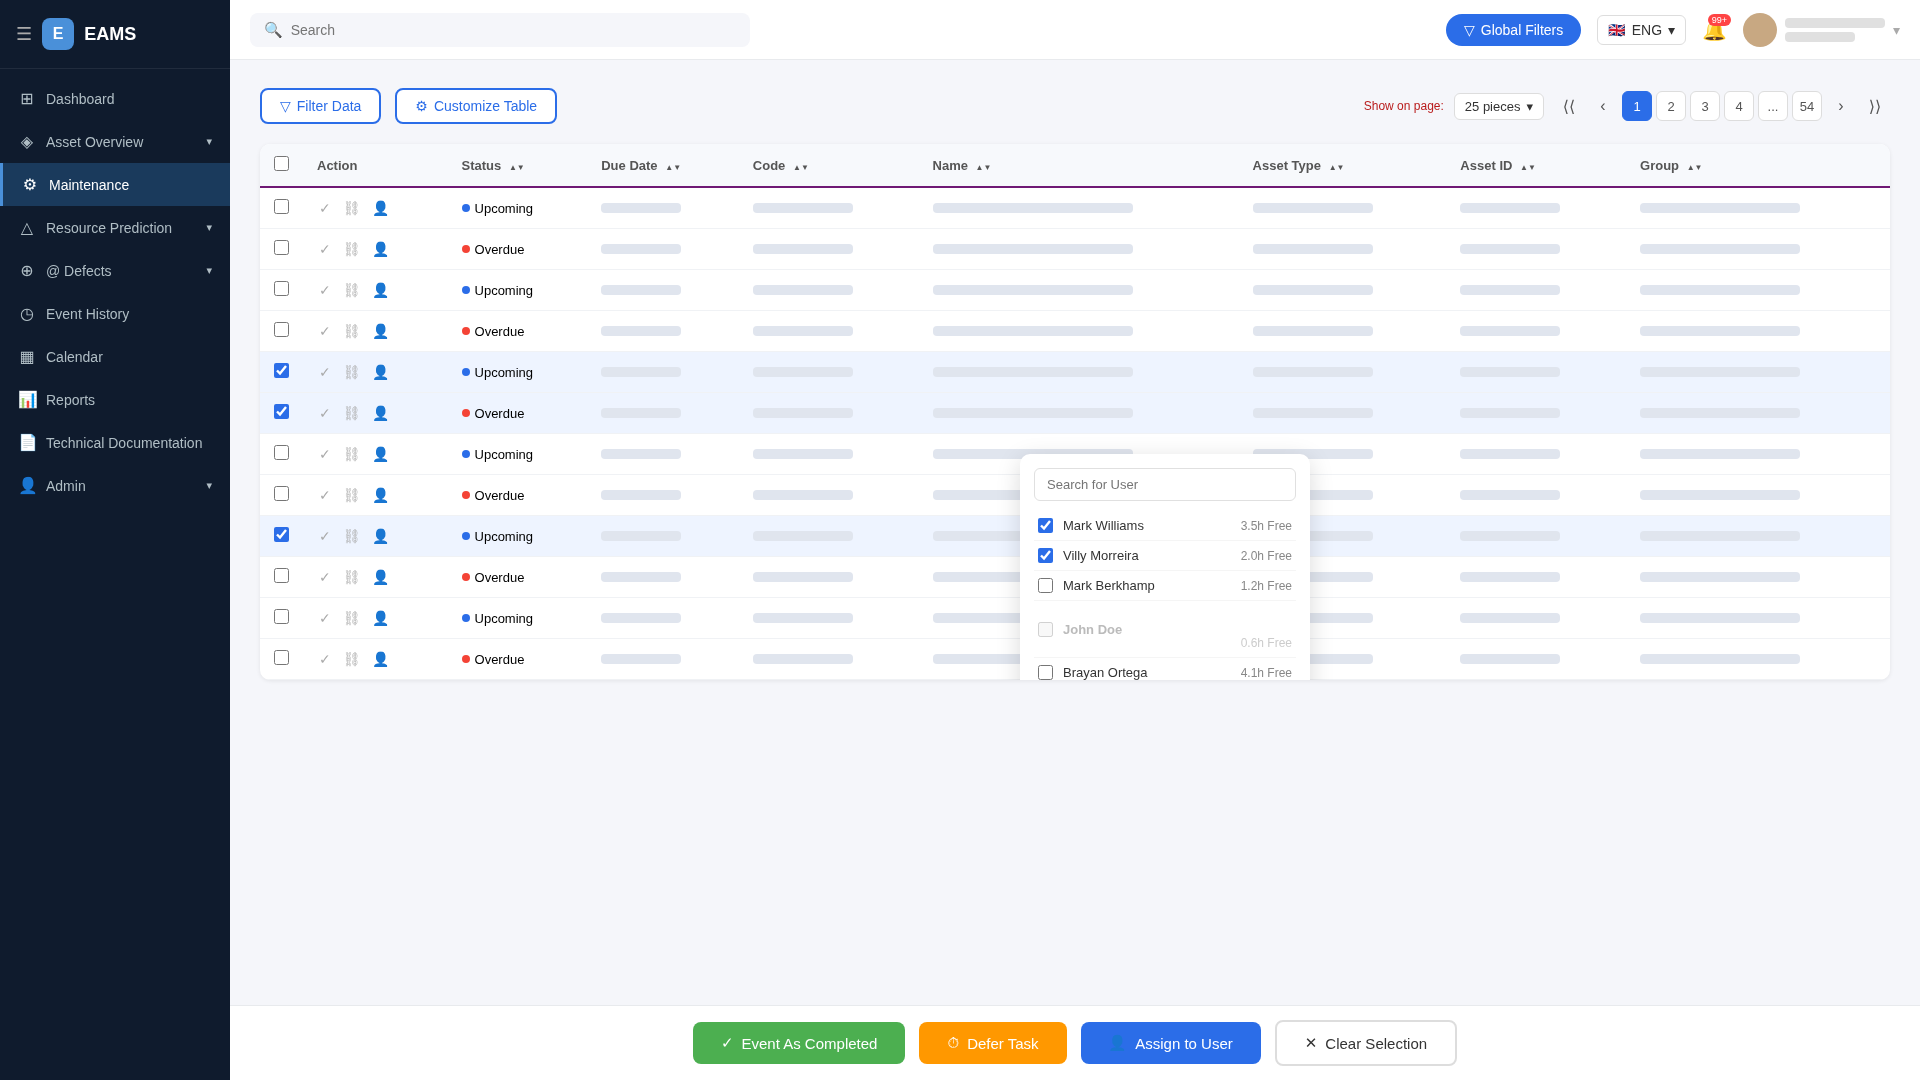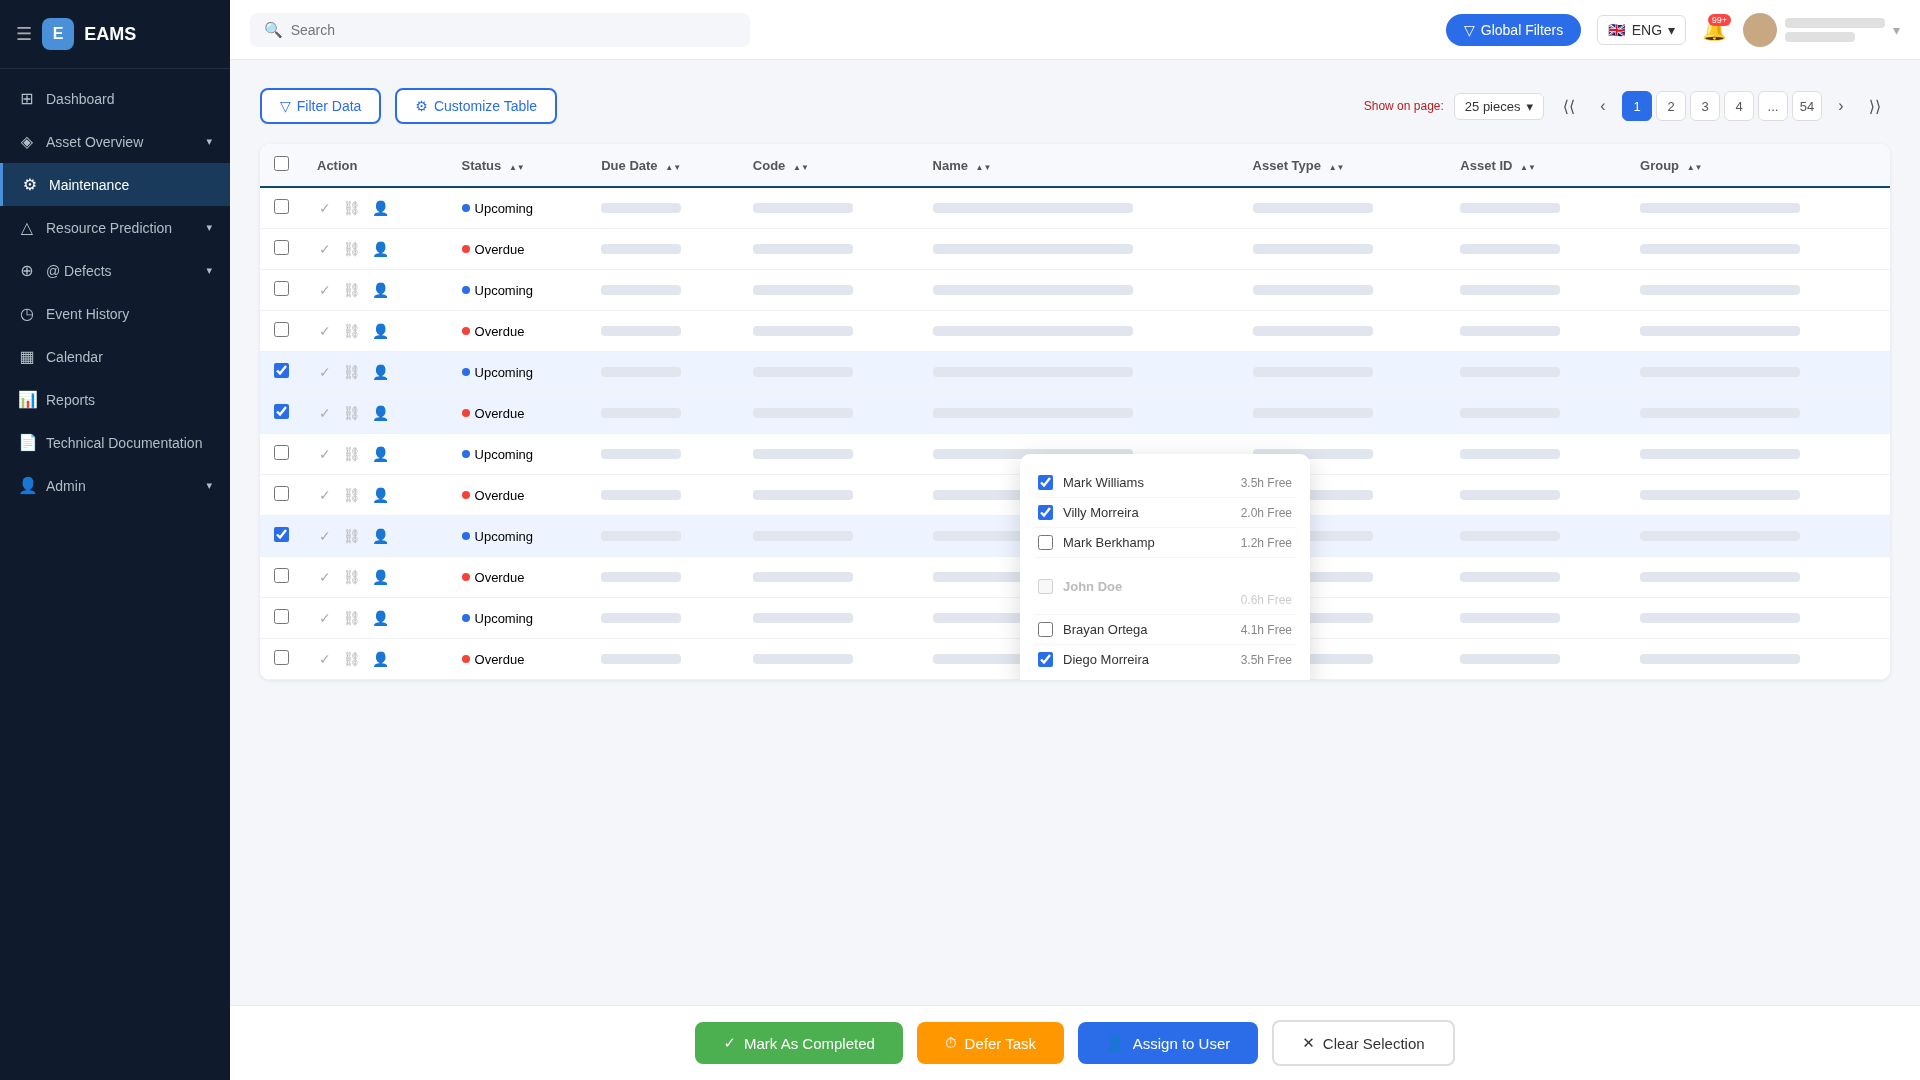--- a/index.html
+++ b/index.html
@@ -46,21 +46,21 @@
     .show-on-page { display: flex; align-items: center; gap: 6px; font-size: 12px; color: #b91c1c; }
     .page-select { border: 1px solid #ddd; border-radius: 6px; padding: 5px 10px; font-size: 13px; color: #333; display: flex; align-items: center; gap: 6px; cursor: pointer; background: #fff; }
     .page-nav { display: flex; align-items: center; gap: 4px; }
     .page-btn { width: 30px; height: 30px; border: 1px solid #ddd; border-radius: 6px; background: #fff; cursor: pointer; font-size: 13px; color: #555; display: flex; align-items: center; justify-content: center; }
     .page-btn.active { background: #2b6de8; color: #fff; border-color: #2b6de8; }
     .page-btn.arrow { border: none; background: transparent; font-size: 16px; }
 
     
     .table-wrapper { background: #fff; border-radius: 10px; overflow: hidden; box-shadow: 0 1px 4px rgba(0,0,0,0.08); position: relative; }
     table { width: 100%; border-collapse: collapse; font-size: 13px; }
-    thead tr { background: #f7f9fc; border-bottom: 2px solid #0c4a6e; }
+    thead tr { background: #f7f9fc; border-bottom: 2px solid #701a75; }
     thead th { padding: 12px 14px; text-align: left; color: #555; font-weight: 600; white-space: nowrap; font-size: 13px; }
     thead th .sort-icons { display: inline-flex; flex-direction: column; margin-left: 4px; font-size: 8px; line-height: 1; }
     tbody tr { border-bottom: 1px solid #f0f2f5; }
     tbody tr.selected { background: #eef4ff; }
     tbody td { padding: 10px 14px; vertical-align: middle; }
     .checkbox-cell { width: 40px; }
     input[type="checkbox"] { width: 15px; height: 15px; cursor: pointer; accent-color: #2b6de8; }
 
     .status-badge { display: inline-flex; align-items: center; gap: 5px; font-size: 13px; }
     .dot { width: 8px; height: 8px; border-radius: 50%; display: inline-block; }
@@ -707,20 +707,21 @@
         <div class="placeholder-bar w100"></div>
       </td>
       <td>
         <div class="placeholder-bar w160"></div>
       </td>
     </tr>
           </tbody>
       </table>
 
       <div class="user-dropdown-popup">
+        <input type="text" class="user-search-input" placeholder="Search for User" style="">
         <div class="user-list" id="user-list">
         <div class="user-list-item">
       <input type="checkbox" checked="" style="">
       <span class="user-name ">Mark Williams</span>
       <span class="user-time ">3.5h Free</span>
     </div>
             <div class="user-list-item">
       <input type="checkbox" checked="" style="">
       <span class="user-name ">Villy Morreira</span>
       <span class="user-time ">2.0h Free</span>
@@ -746,21 +747,21 @@
       <span class="user-time ">3.5h Free</span>
     </div>
           </div>
       </div>
     </div>
   </div>
 
   <div class="action-bar">
     <button class="mark-completed-btn">
       <span>✓</span>
-      <span>Mark As Completed</span>
+      <span>Event As Completed</span>
     </button>
     <button class="defer-task-btn">
       <span>⏱</span>
       <span>Defer Task</span>
     </button>
     <button class="assign-user-btn">
       <span>👤</span>
       <span>Assign to User</span>
     </button>
     <button class="clear-selection-btn">

